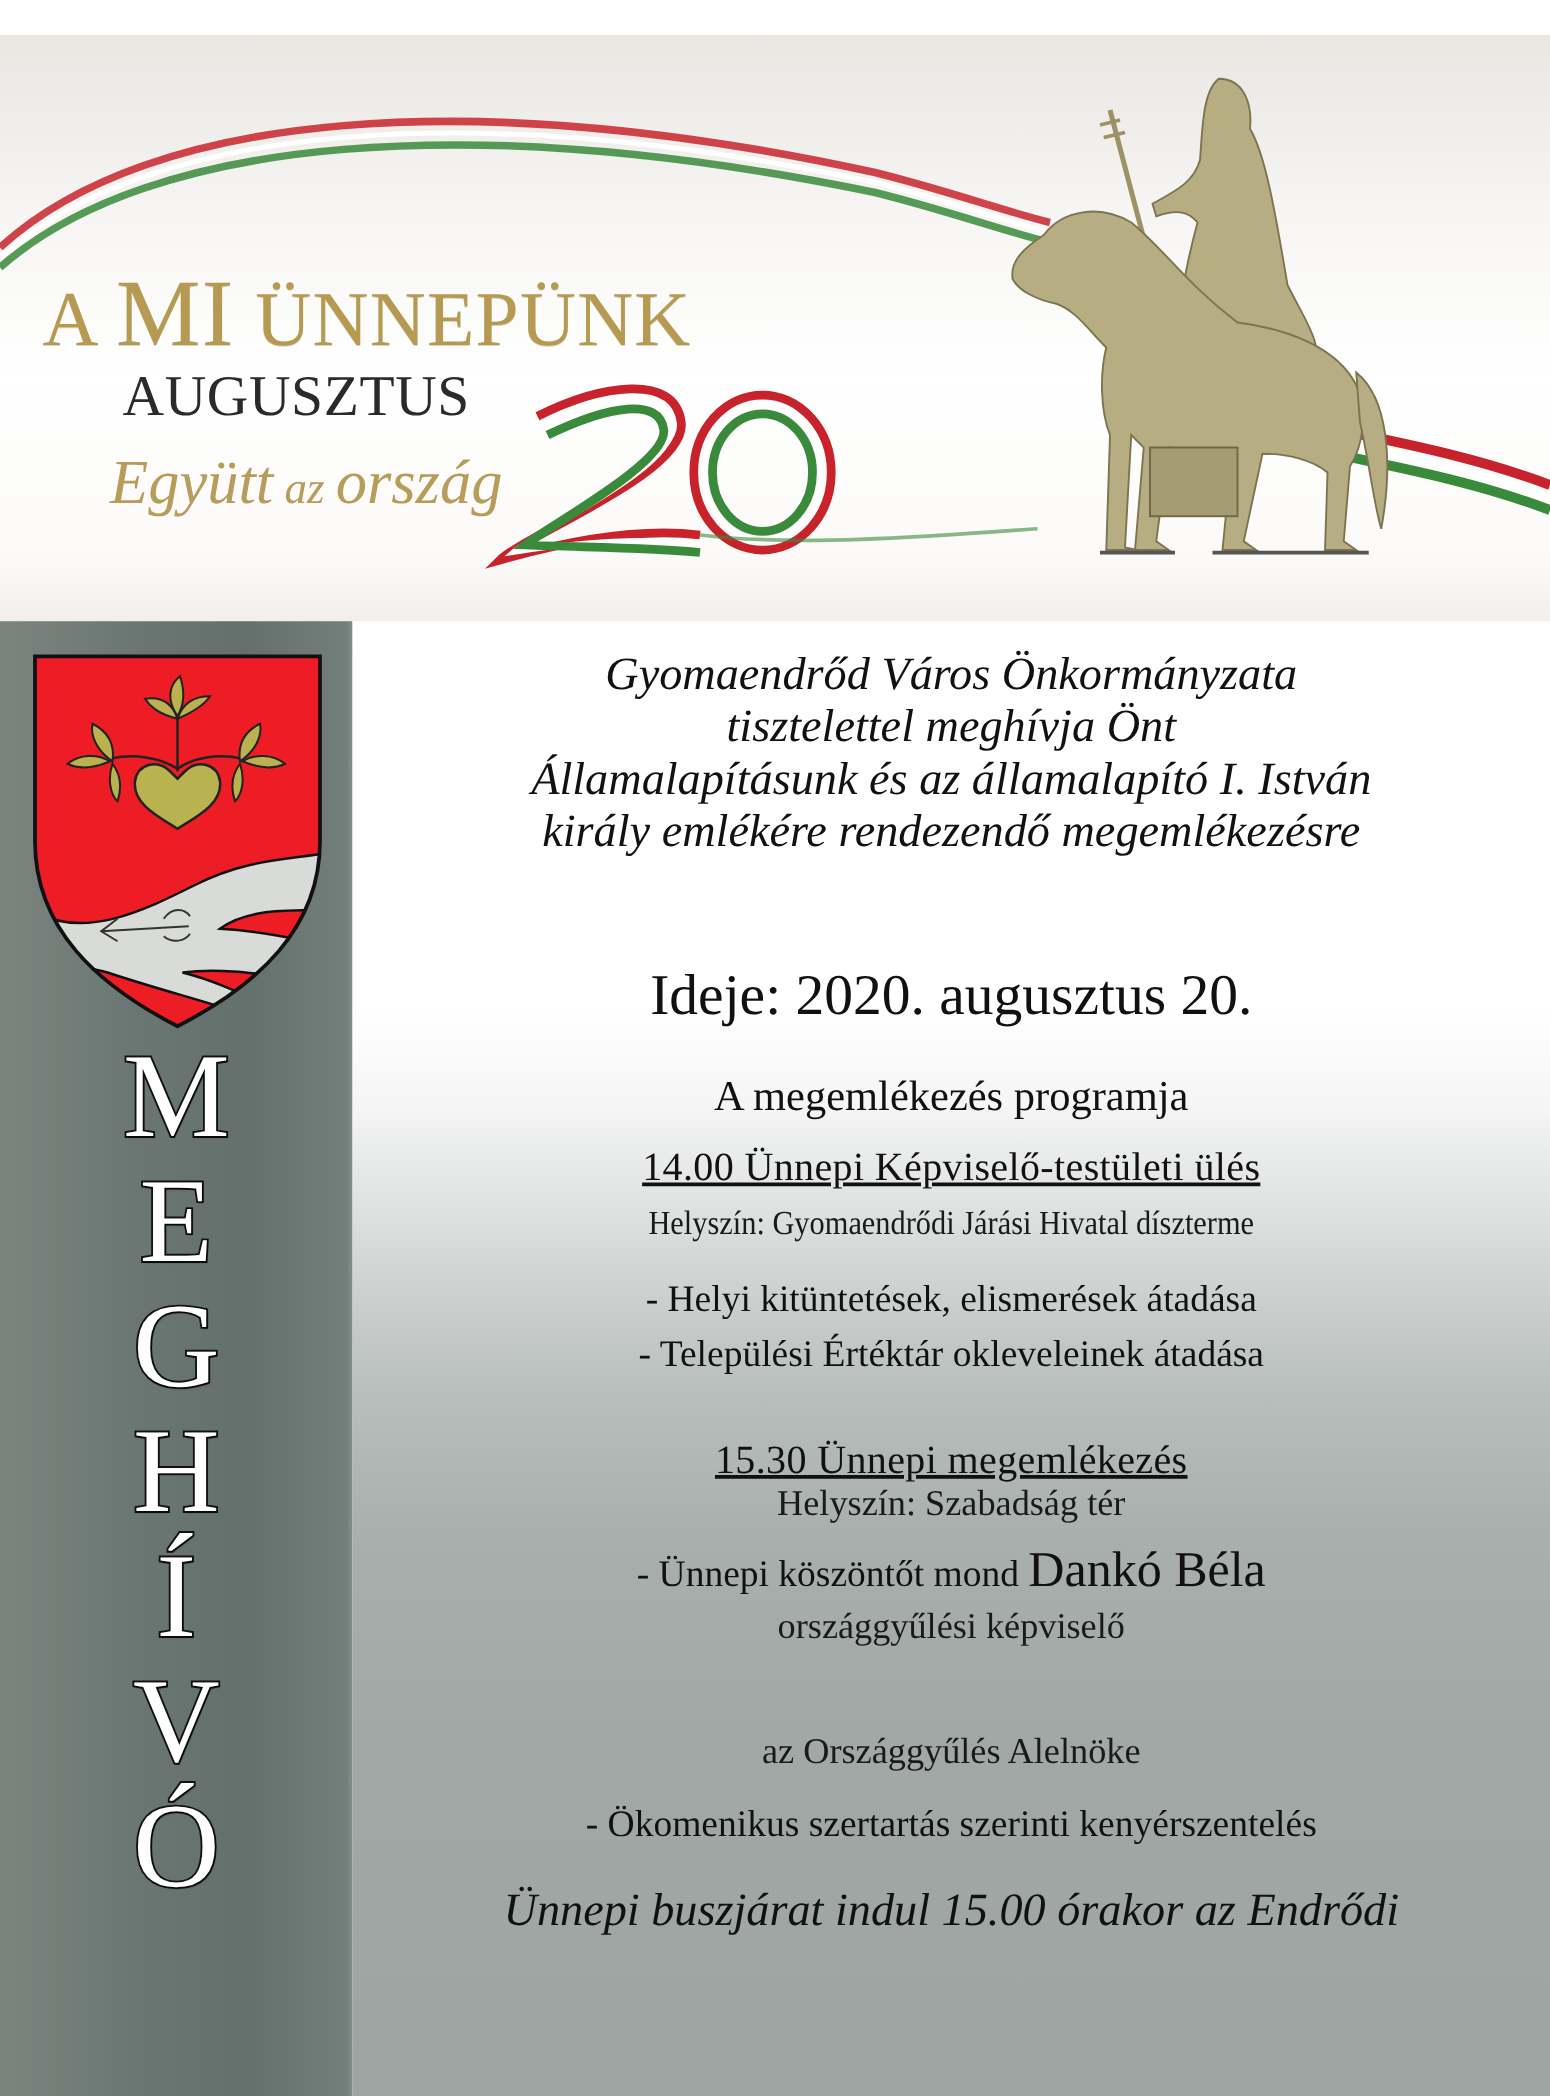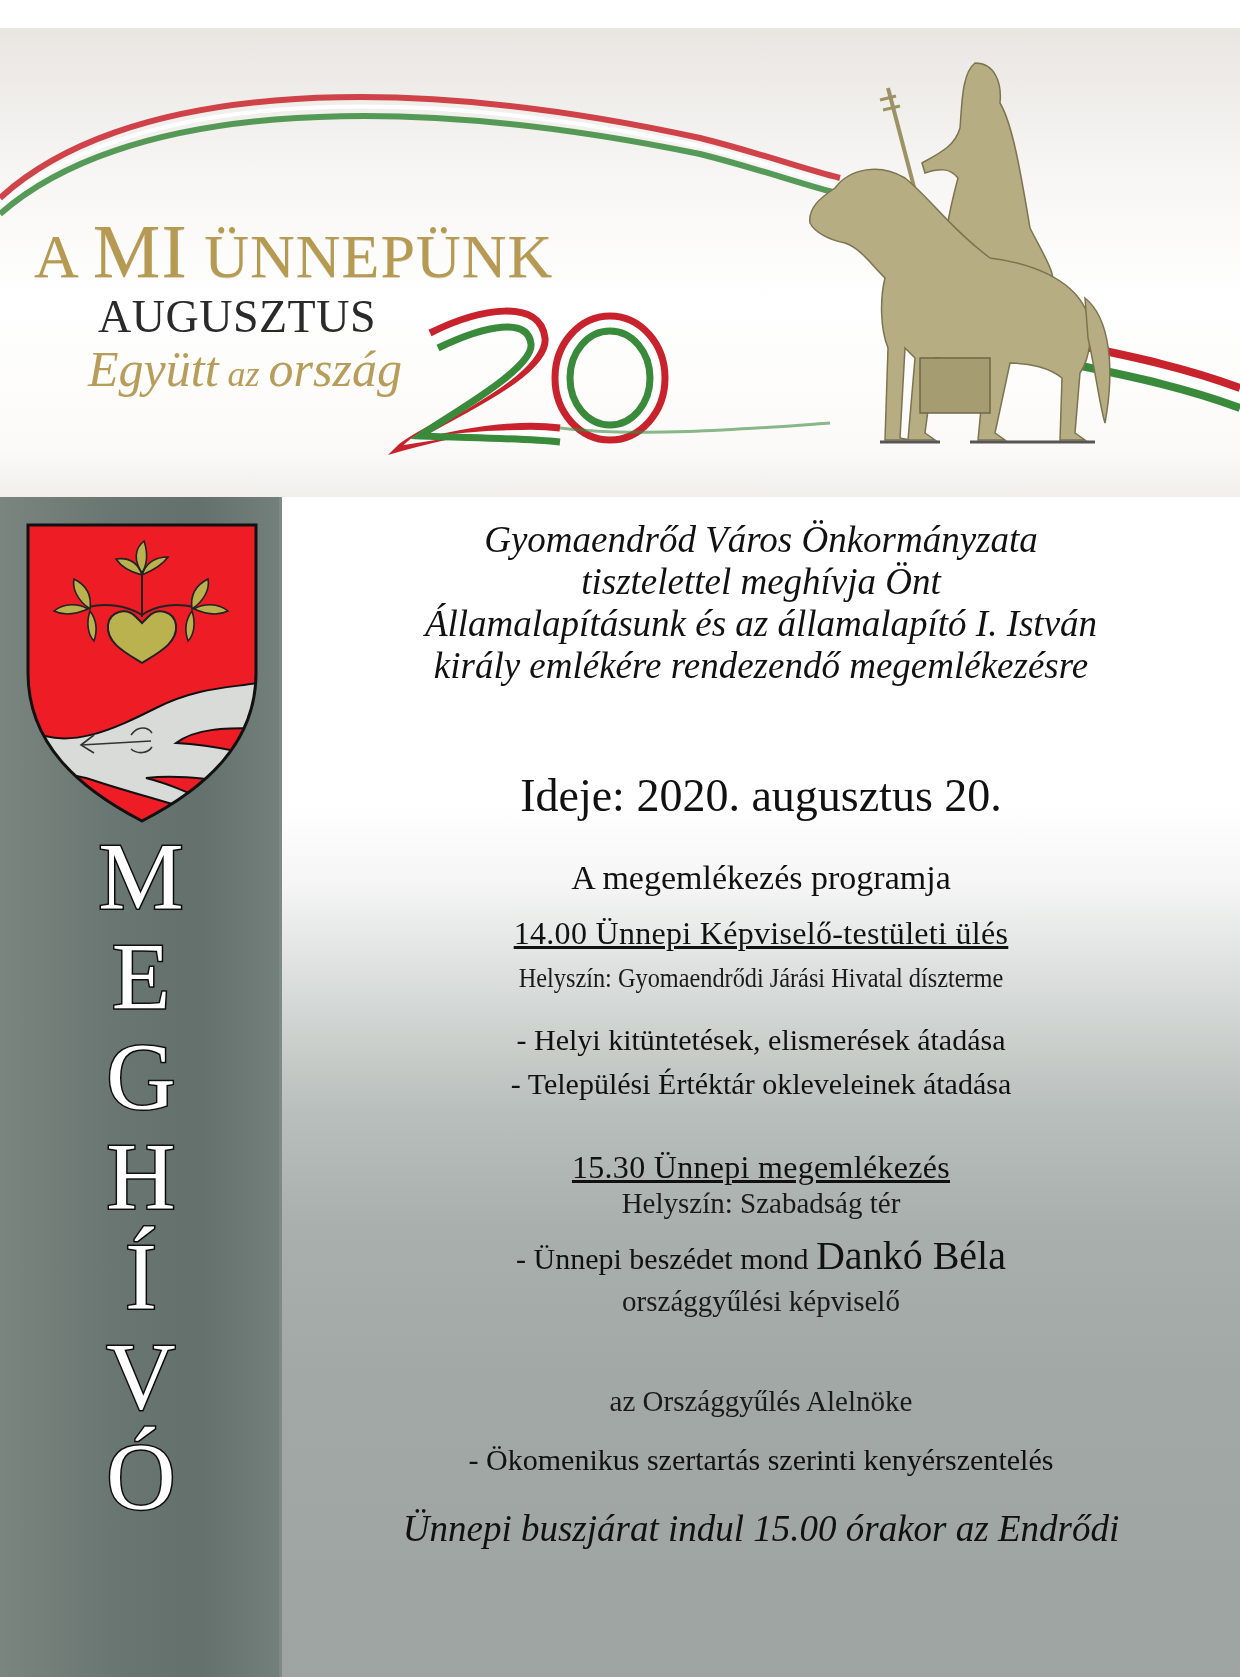--- a/index.html
+++ b/index.html
@@ -20,21 +20,21 @@
       font-family: "Liberation Serif", serif; white-space: nowrap;
       text-shadow: 0 1px 0 rgba(120,90,30,0.25);
     }
     .banner-title .big { font-size: 76px; }
     .banner-month {
       position: absolute; left: 98px; top: 262px;
       font-size: 46px; color: #2a2a2a; letter-spacing: 0.5px;
       font-family: "Liberation Serif", serif; white-space: nowrap;
     }
     .banner-slogan {
-      position: absolute; left: 88px; top: 312px;
+      position: absolute; left: 88px; top: 328px;
       font-size: 50px; color: #b79c5a; font-style: italic;
       font-family: "Liberation Serif", serif; white-space: nowrap;
     }
     .banner-slogan .small { font-size: 36px; }
 
     
     .side {
       position: absolute; left: 0; top: 497px; width: 282px; height: 1180px;
       background: linear-gradient(90deg, #7a8580 0%, #6a7671 40%, #63706b 70%, #74807b 100%);
     }
@@ -185,21 +185,21 @@
 
   <div class="text-block session-title" style="top:418px;">14.00 Ünnepi Képviselő-testületi ülés</div>
   <div class="text-block venue" style="top:466px;">Helyszín: Gyomaendrődi Járási Hivatal díszterme</div>
   <div class="text-block bullet" style="top:526px;">- Helyi kitüntetések, elismerések átadása</div>
   <div class="text-block bullet" style="top:570px;">- Települési Értéktár okleveleinek átadása</div>
 
   <div class="text-block session-title" style="top:652px;">15.30 Ünnepi megemlékezés</div>
   <div class="text-block venue" style="top:690px; font-size:29px; transform:none;">Helyszín: Szabadság tér</div>
 
   <div class="text-block bullet" style="top:735px;">
-    <span>- Ünnepi beszédet mond </span><span class="name">Dankó Béla</span>
+    <span>- Ünnepi köszöntőt mond </span><span class="name">Dankó Béla</span>
   </div>
   <div class="text-block subnote" style="top:788px;text-align:center;">országgyűlési képviselő</div>
 
   <div class="text-block subnote" style="top:888px;">az Országgyűlés Alelnöke</div>
 
   <div class="text-block bullet" style="top:946px;">- Ökomenikus szertartás szerinti kenyérszentelés</div>
 
   <div class="text-block bus" style="top:1010px;">
     <div>Ünnepi buszjárat indul 15.00 órakor az Endrődi</div>
   </div>

